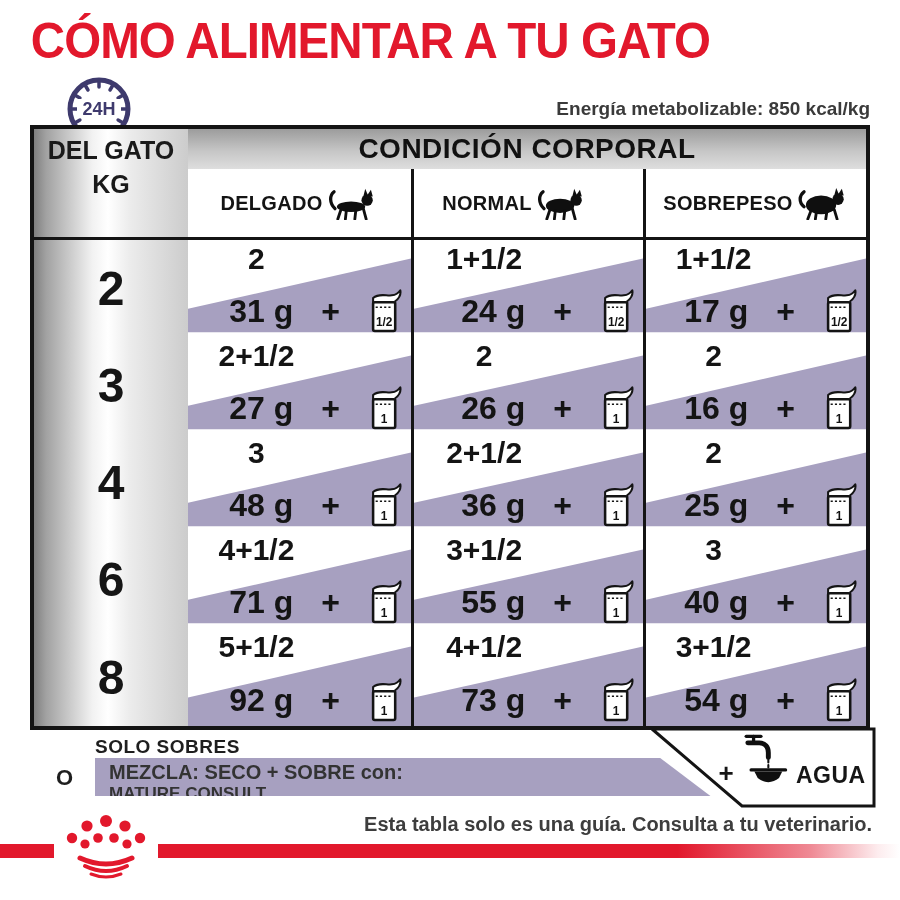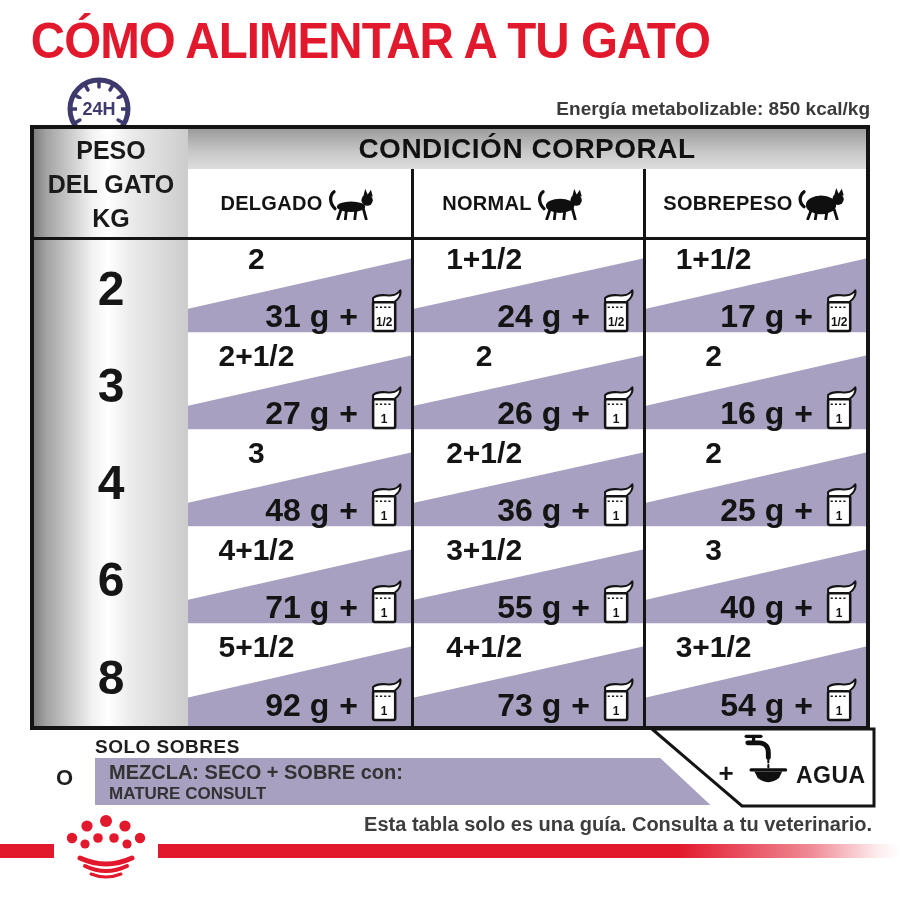--- a/index.html
+++ b/index.html
@@ -43,35 +43,35 @@
   .r0{top:111px}.r1{top:208px}.r2{top:305px}.r3{top:402px}.r4{top:499px;height:98px}
   .wcell{position:absolute;left:0;top:0;width:154px;height:100%;display:flex;align-items:center;justify-content:center;
     font-size:48px;font-weight:800;color:#161616}
   .cell{position:absolute;top:0;height:100%}
   .c1{left:154px;width:223px}
   .c2{left:380px;width:229px}
   .c3{left:612px;width:220px}
   .wedge{position:absolute;inset:0;background:var(--lav);clip-path:polygon(0 71%,100% 19%,100% 95%,0 95%)}
   .r4 .wedge{clip-path:polygon(0 71%,100% 19%,100% 100%,0 100%)}
   .topval{position:absolute;top:2px;left:6px;width:56%;text-align:center;font-size:30px;font-weight:800}
-  .botval{position:absolute;right:9px;bottom:3px;display:flex;align-items:flex-end;gap:10px;font-size:32px;font-weight:800;line-height:1.05}
+  .botval{position:absolute;right:9px;bottom:3px;display:flex;align-items:center;gap:28px;font-size:32px;font-weight:800;line-height:1.05}
   .pouch{width:34px;height:45px}
   .pflap{fill:#fff;stroke:var(--ink);stroke-width:2.4;stroke-linejoin:round}
   .pbody{fill:#fff;stroke:var(--ink);stroke-width:3}
   .pdot{stroke:var(--ink);stroke-width:1.5;stroke-dasharray:2.5 2.5}
   .ptxt{font-size:14px;font-weight:bold;text-anchor:middle;fill:#111;font-family:inherit}
 
   .cat{width:54px;height:34px}
   .cat .fill{fill:#0f0f0f}
   .cat .strk{stroke:#0f0f0f;fill:none;stroke-linecap:round}
 
   
   .solo{position:absolute;left:95px;top:736px;font-size:19px;font-weight:800;letter-spacing:.5px;color:#1e1e1e}
   .orlbl{position:absolute;left:56px;top:765px;font-size:22px;font-weight:800;color:#1e1e1e}
-  .mezcla{position:absolute;left:95px;top:758px;width:628px;height:47px;background:var(--lav);
+  .mezcla{position:absolute;left:95px;top:758px;width:628px;height:38px;background:var(--lav);
     clip-path:polygon(0 0,90% 0,98% 100%,0 100%);padding:2px 0 0 14px;color:#333}
   .mezcla .l1{font-size:20px;font-weight:800;line-height:24px}
   .mezcla .l2{font-size:17px;font-weight:800;line-height:19px}
   .agua-box{position:absolute;left:638px;top:727px;width:240px;height:82px}
   .agua-box .frame{fill:#fff;stroke:var(--ink);stroke-width:3}
   .agua-box text{font-family:inherit;fill:#161616}
   .agua-box .plus{font-size:26px;font-weight:bold;text-anchor:middle}
   .agua-box .agua{font-size:23px;font-weight:bold;letter-spacing:.5px}
   .faucet .strk{stroke:#0f0f0f;fill:none;stroke-linecap:round}
   .faucet .fill{fill:#0f0f0f}
@@ -109,21 +109,20 @@
     <rect x="17" y="26" width="44" height="19" fill="#fff"></rect>
     <text x="39" y="42">24H</text>
   </svg>
 
   <div class="energy">Energía metabolizable: 850 kcal/kg</div>
 
   <div class="table">
     <div class="weightcol"></div>
 
     <div class="peso">
-      <div>PESO</div>
       <div>DEL GATO</div>
       <div>KG</div>
     </div>
 
     <div class="cond">CONDICIÓN CORPORAL</div>
 
     <div class="subcell" style="left:154px;width:223px">
       <div class="lbl">DELGADO</div>
       <svg class="cat" viewBox="0 0 56 36">
         <path class="strk" stroke-width="3.5" d="M10 24 C4 18 4 10 9 6"></path>

